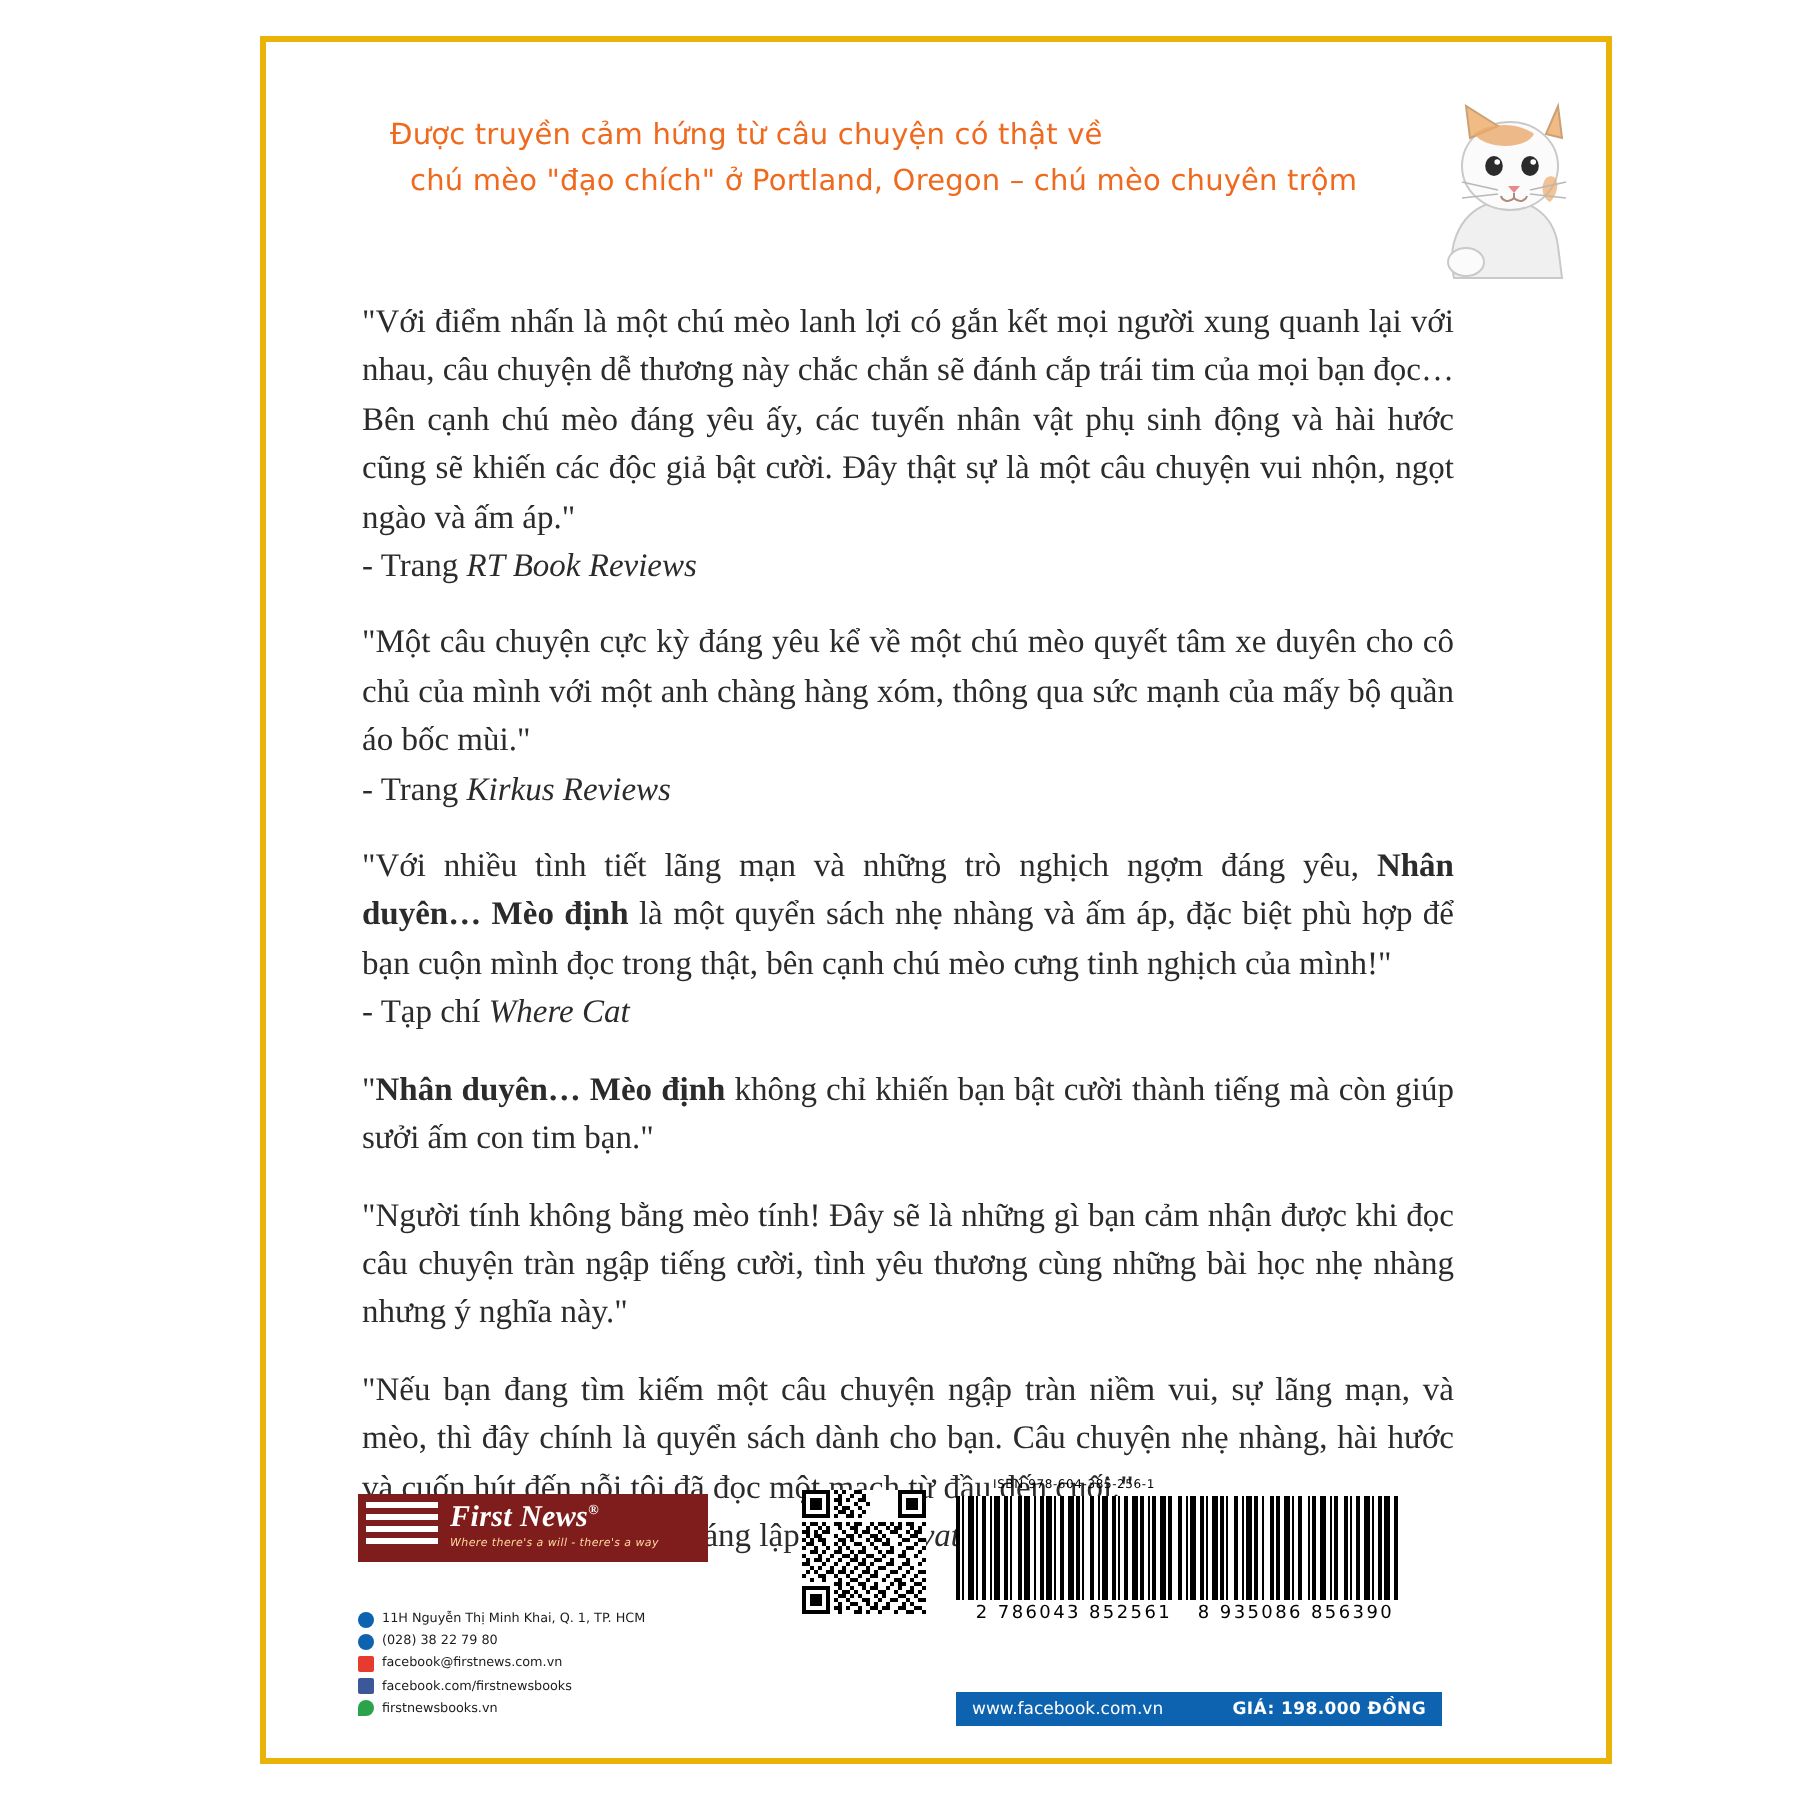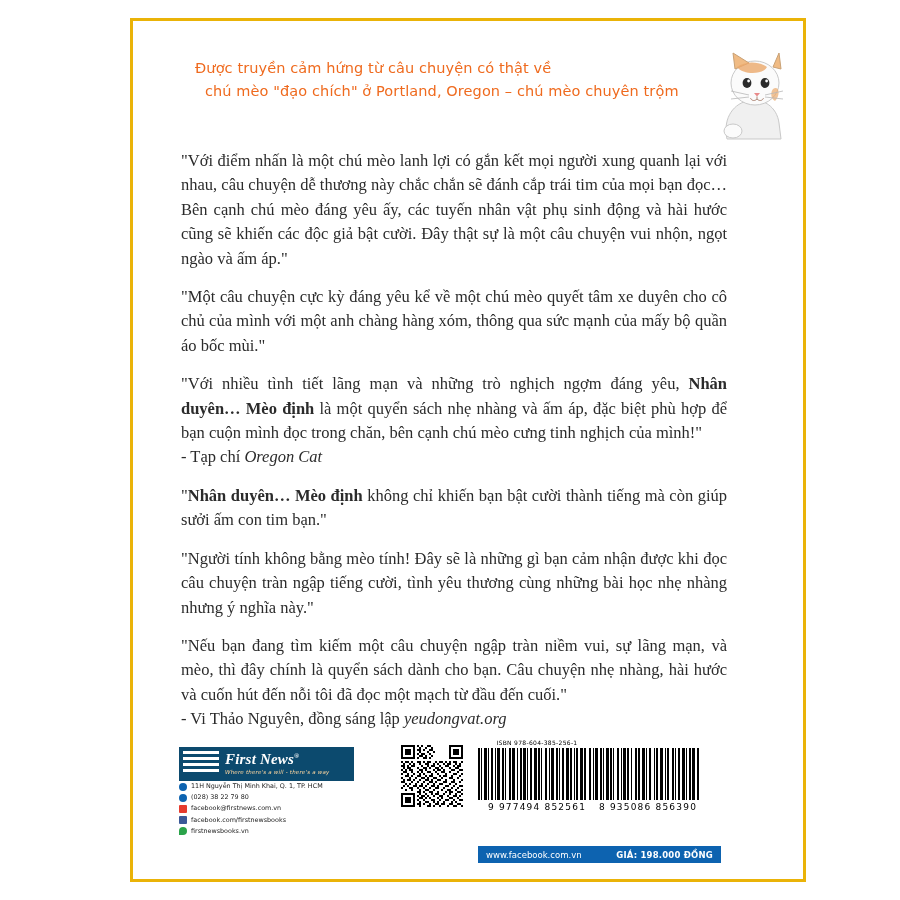--- a/index.html
+++ b/index.html
@@ -93,21 +93,21 @@
   }
   .publisher {
     position: absolute;
     left: 46px;
     top: 8px;
     width: 240px;
   }
   .fn-logo {
     width: 175px;
     height: 34px;
-    background: #0c4a6e;
+    background: #7f1d1d;
     position: relative;
     overflow: hidden;
   }
   .fn-logo .stripes {
     position: absolute;
     left: 4px;
     top: 4px;
     width: 36px;
     height: 26px;
   }
@@ -133,21 +133,21 @@
     position: absolute;
     left: 46px;
     top: 22px;
     color: #ffd7a0;
     font-family: "DejaVu Sans", sans-serif;
     font-style: italic;
     font-size: 5.5px;
     letter-spacing: 0.2px;
   }
   .contact {
-    margin-top: 0;
+    margin-top: 23px;
     font-family: "DejaVu Sans", sans-serif;
     font-size: 6.4px;
     line-height: 1.75;
     color: #1b1b1b;
     text-align: center;
   }
   .contact .row {
     display: flex;
     align-items: center;
     gap: 4px;
@@ -271,29 +271,31 @@
         </g>
 
         <ellipse cx="40" cy="88" rx="9" ry="7" fill="#fbfbfb" stroke="#c9c9c9" stroke-width="1"></ellipse>
       </svg>
     </div>
 
     <div class="quotes">
 
       <div class="quote">
         <p>"Với điểm nhấn là một chú mèo lanh lợi có gắn kết mọi người xung quanh lại với nhau, câu chuyện dễ thương này chắc chắn sẽ đánh cắp trái tim của mọi bạn đọc… Bên cạnh chú mèo đáng yêu ấy, các tuyến nhân vật phụ sinh động và hài hước cũng sẽ khiến các độc giả bật cười. Đây thật sự là một câu chuyện vui nhộn, ngọt ngào và ấm áp."</p>
+        <p class="attrib"><span>- Trang </span><span class="ital">RT Book Reviews</span></p>
       </div>
 
       <div class="quote">
         <p>"Một câu chuyện cực kỳ đáng yêu kể về một chú mèo quyết tâm xe duyên cho cô chủ của mình với một anh chàng hàng xóm, thông qua sức mạnh của mấy bộ quần áo bốc mùi."</p>
+        <p class="attrib"><span>- Trang </span><span class="ital">Kirkus Reviews</span></p>
       </div>
 
       <div class="quote">
-        <p><span>"Với nhiều tình tiết lãng mạn và những trò nghịch ngợm đáng yêu, </span><span class="bold">Nhân duyên… Mèo định</span><span> là một quyển sách nhẹ nhàng và ấm áp, đặc biệt phù hợp để bạn cuộn mình đọc trong chăn, bên cạnh chú mèo cưng tinh nghịch của mình!"</span></p>
-        <p class="attrib"><span>- Tạp chí </span><span class="ital">Oregon Cat</span></p>
+        <p><span>"Với nhiều tình tiết lãng mạn và những trò nghịch ngợm đáng yêu, </span><span class="bold">Nhân duyên… Mèo định</span><span> là một quyển sách nhẹ nhàng và ấm áp, đặc biệt phù hợp để bạn cuộn mình đọc trong thật, bên cạnh chú mèo cưng tinh nghịch của mình!"</span></p>
+        <p class="attrib"><span>- Tạp chí </span><span class="ital">Where Cat</span></p>
       </div>
 
       <div class="quote">
         <p><span>"</span><span class="bold">Nhân duyên… Mèo định</span><span> không chỉ khiến bạn bật cười thành tiếng mà còn giúp sưởi ấm con tim bạn."</span></p>
       </div>
 
       <div class="quote">
         <p>"Người tính không bằng mèo tính! Đây sẽ là những gì bạn cảm nhận được khi đọc câu chuyện tràn ngập tiếng cười, tình yêu thương cùng những bài học nhẹ nhàng nhưng ý nghĩa này."</p>
       </div>
 
@@ -646,21 +648,21 @@
           <i style="width:2px"></i>
             <i style="width:2px;background:#fff"></i>
             <i style="width:1px"></i>
             <i style="width:1px;background:#fff"></i>
           <i style="width:2px"></i>
             <i style="width:2px;background:#fff"></i>
             <i style="width:3px"></i>
             <i style="width:1px;background:#fff"></i>
           <i style="width:2px"></i>
         </div>
-        <div class="barnum">9 977494 852561</div>
+        <div class="barnum">2 786043 852561</div>
       </div>
 
       <div class="barcode-box b2">
         <div class="isbn-label">&nbsp;</div>
         <div class="bars">
           <i style="width:2px"></i>
             <i style="width:2px;background:#fff"></i>
             <i style="width:1px"></i>
             <i style="width:1px;background:#fff"></i>
           <i style="width:3px"></i>

